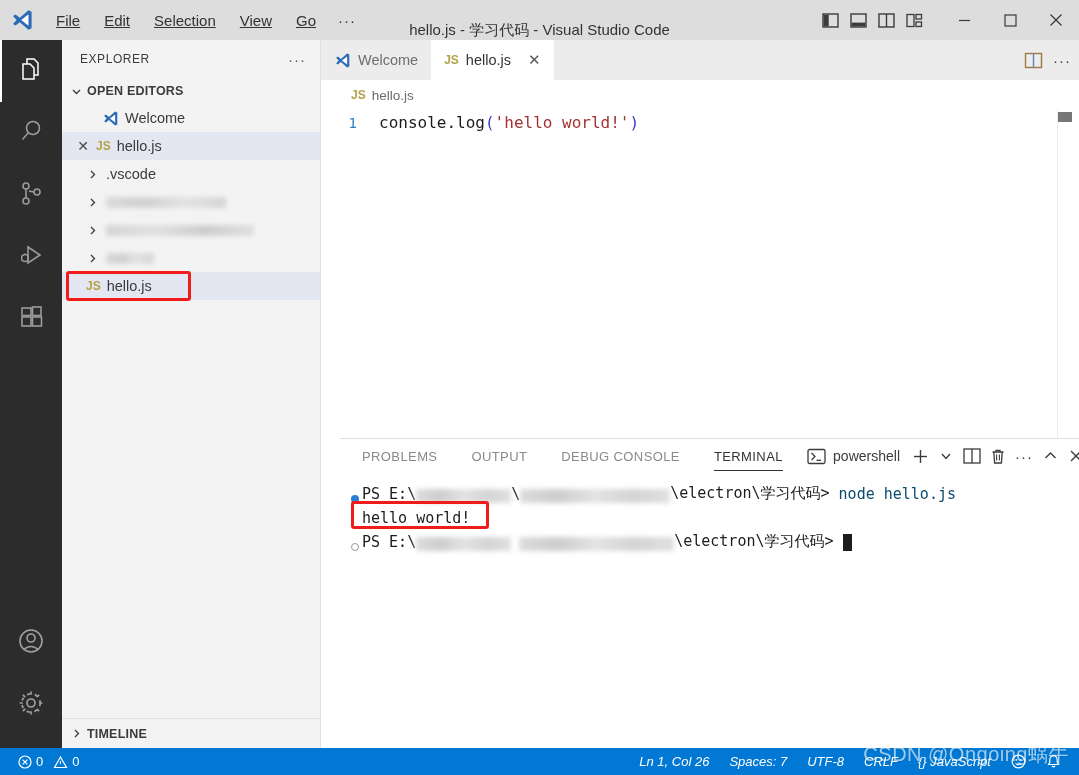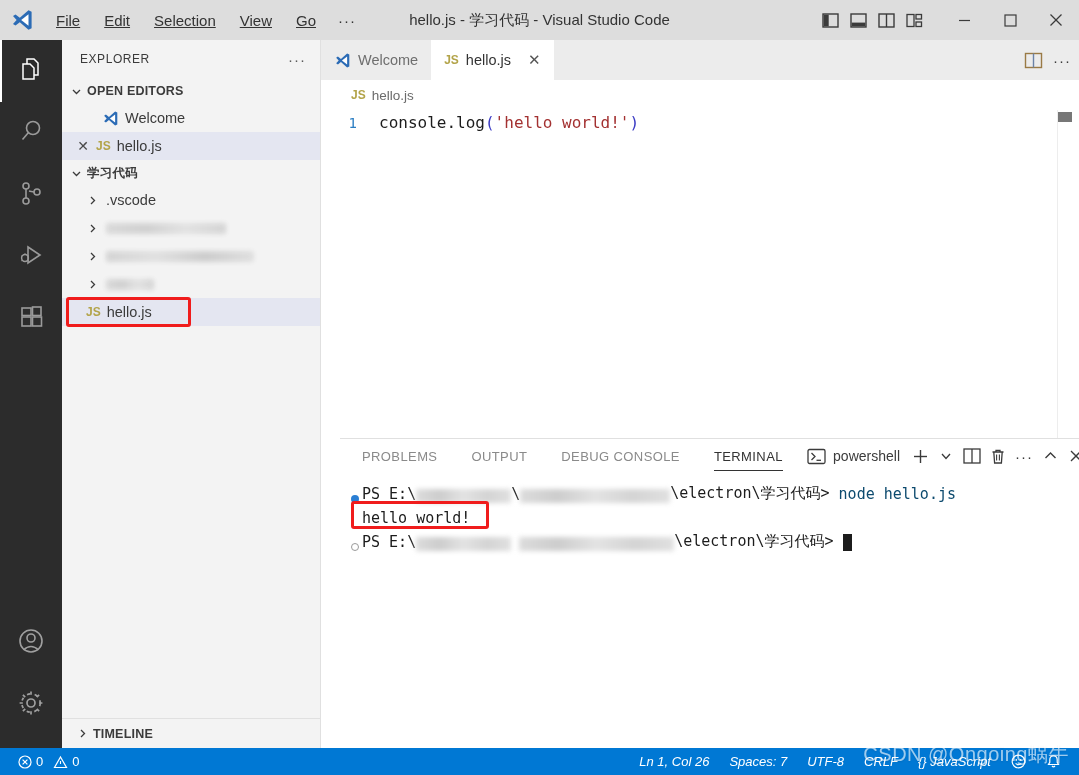--- a/index.html
+++ b/index.html
@@ -8,21 +8,21 @@
     font-family:"Liberation Sans", sans-serif;
     background:#ffffff;
     overflow:hidden;
     -webkit-font-smoothing:antialiased;
   }
   #app { position:relative; width:1079px; height:775px; background:#f3f3f3; }
 
   
   .titlebar {
     position:absolute; left:0; top:0; width:1079px; height:40px;
-    background:#dddddd; display:flex; align-items:center;
+    background:#dddddd; display:flex; align-items:flex-end;
   }
   .vscode-logo { width:44px; height:40px; display:flex; align-items:center; justify-content:center; }
   .menu { display:flex; align-items:center; height:40px; }
   .menu-item {
     font-size:15px; color:#333333; padding:3px 10px; margin:0 2px;
     cursor:default; white-space:nowrap;
   }
   .menu-item u { text-decoration:underline; }
   .menu-dots { font-size:15px; color:#333; padding:3px 10px; letter-spacing:1px; }
   .title-text {
@@ -73,21 +73,21 @@
   .js-badge { font-size:12px; font-weight:bold; color:#b3a44a; font-family:Liberation Sans, sans-serif; }
   .x-close { font-size:14px; color:#4a4a4a; width:14px; text-align:center; }
   .blur-bar {
     height:11px; border-radius:2px;
     background:linear-gradient(90deg,#d8d8d8,#cfcfcf,#e2e2e2,#d2d2d2);
     filter:blur(2.4px); opacity:.95;
   }
   .blur-bar.b2 { background:linear-gradient(90deg,#d2d2d2,#e0e0e0,#cbcbcb,#dedede); }
   .sb-spacer { flex:1; }
   .timeline-head {
-    height:30px; display:flex; align-items:center; gap:3px; padding-left:12px;
+    height:30px; display:flex; align-items:center; gap:3px; padding-left:6px;
     border-top:1px solid #e0e0e0;
   }
   .red-box {
     position:absolute; border:3px solid #f01c1c; border-radius:3px;
     pointer-events:none;
   }
 
   
   .editor-area { position:absolute; left:321px; top:40px; width:758px; height:708px; background:#ffffff; }
   .tabbar { height:40px; background:#ececec; display:flex; align-items:stretch; position:relative; }
@@ -332,28 +332,20 @@
         </svg>
       </span>
       <span>Welcome</span>
     </div>
     <div class="row selected" style="padding-left:14px;">
       <span class="x-close">✕</span>
       <span class="js-badge" title="js-icon">JS</span>
       <span>hello.js</span>
     </div>
 
-    <div class="section-head">
-      <span class="chev">
-        <svg width="13" height="13" viewBox="0 0 13 13">
-            <polyline points="3,5 6.5,8.5 10,5" fill="none" stroke="#3b3b3b" stroke-width="1.3"></polyline>
-          </svg>
-      </span>
-      <span class="section-label">学习代码</span>
-    </div>
 
     <div class="row" style="padding-left:22px;">
       <span class="chev">
         <svg width="13" height="13" viewBox="0 0 13 13">
             <polyline points="5,3 8.5,6.5 5,10" fill="none" stroke="#3b3b3b" stroke-width="1.3"></polyline>
           </svg>
       </span>
       <span>.vscode</span>
     </div>
     <div class="row" style="padding-left:22px;">

